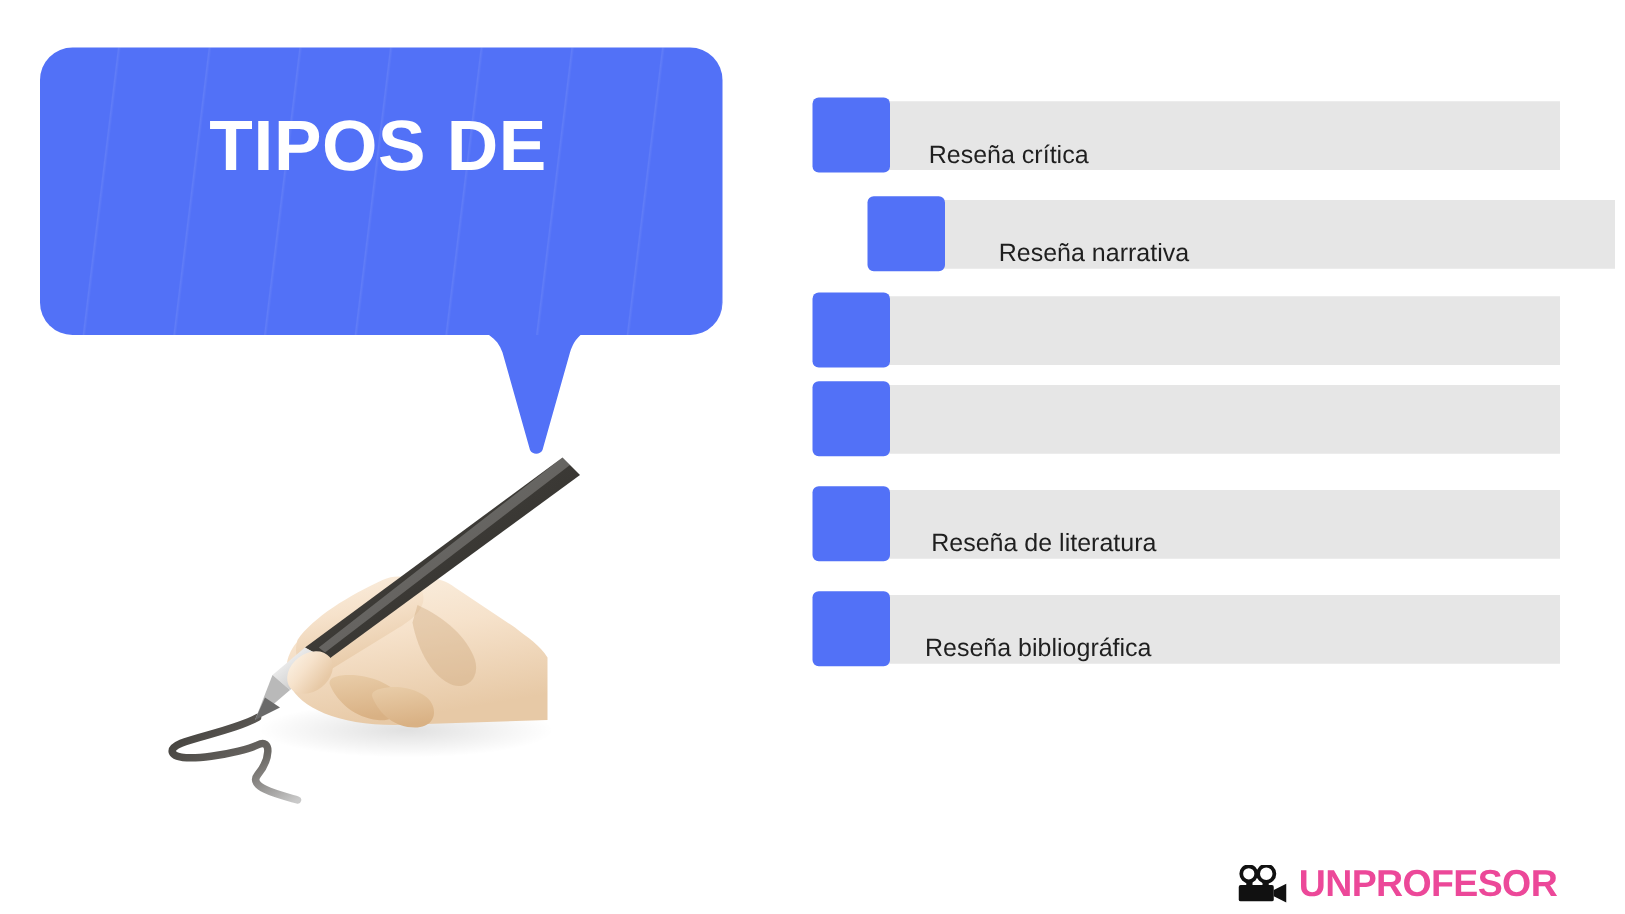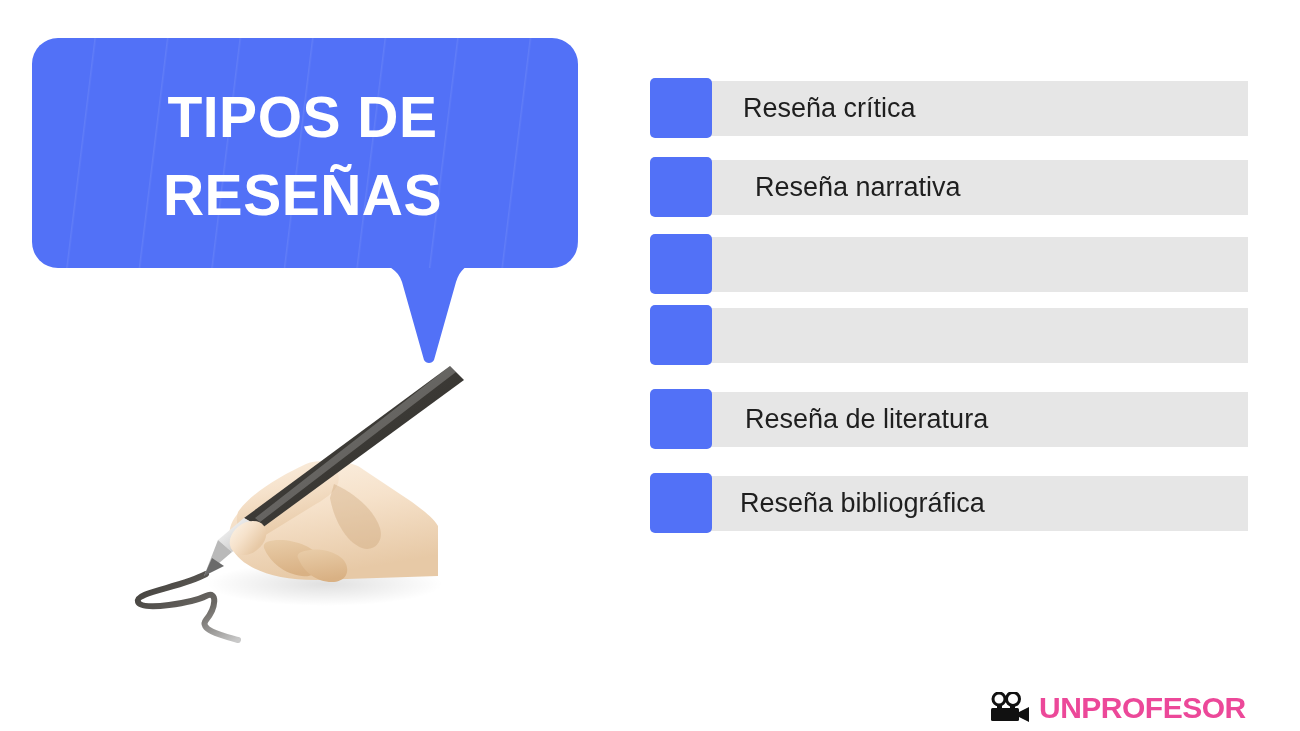--- a/index.html
+++ b/index.html
@@ -119,28 +119,28 @@
     position: absolute;
     left: 0;
     top: 0;
     width: 62px;
     height: 60px;
     background: #5271f7;
     border-radius: 5px;
   }
   .type-label {
     position: absolute;
-    top: 0;
+    top: 16px;
     height: 60px;
     display: flex;
     align-items: center;
     color: #1f1f1f;
     font-family: "Liberation Sans", sans-serif;
     font-weight: 400;
-    font-size: 27px;
+    font-size: 20px;
     white-space: nowrap;
   }
 
   
   .logo {
     position: absolute;
     left: 988px;
     top: 690px;
     width: 205px;
     height: 36px;
@@ -170,21 +170,20 @@
 
   <div class="bubble-wrap">
     <div class="bubble-tail">
       <svg width="120" height="112" viewBox="0 0 120 112" xmlns="http://www.w3.org/2000/svg">
         <path d="M0 0 H118 V10 C104 12 98 18 94 30 L72 108 C70 112 64 112 62 108 L40 30 C36 18 26 12 10 10 C4 9 0 6 0 0 Z" fill="#5271f7"></path>
       </svg>
     </div>
     <div class="bubble-body"></div>
     <div class="bubble-title">
       <span>TIPOS DE</span>
-      <span class="line2">RESEÑAS</span>
     </div>
   </div>
 
   <div class="hand-art">
     <svg width="362" height="300" viewBox="0 0 362 300" xmlns="http://www.w3.org/2000/svg">
       <defs>
         <linearGradient id="skinGrad" x1="0" y1="0" x2="0.3" y2="1">
           <stop offset="0%" stop-color="#fbf0e2"></stop>
           <stop offset="45%" stop-color="#f6e2cb"></stop>
           <stop offset="100%" stop-color="#e7c9a6"></stop>
@@ -243,21 +242,21 @@
   </div>
 
   <div class="types-list">
 
     <div class="type-row" style="top:0px;">
       <div class="type-bar"></div>
       <div class="type-chip"></div>
       <div class="type-label" style="left:93px;">Reseña crítica</div>
     </div>
 
-    <div class="type-row" style="top:79px;">
+    <div class="type-row" style="top:79px;margin-left:44px;">
       <div class="type-bar"></div>
       <div class="type-chip"></div>
       <div class="type-label" style="left:105px;">Reseña narrativa</div>
     </div>
 
     <div class="type-row" style="top:156px;">
       <div class="type-bar"></div>
       <div class="type-chip"></div>
     </div>
 

